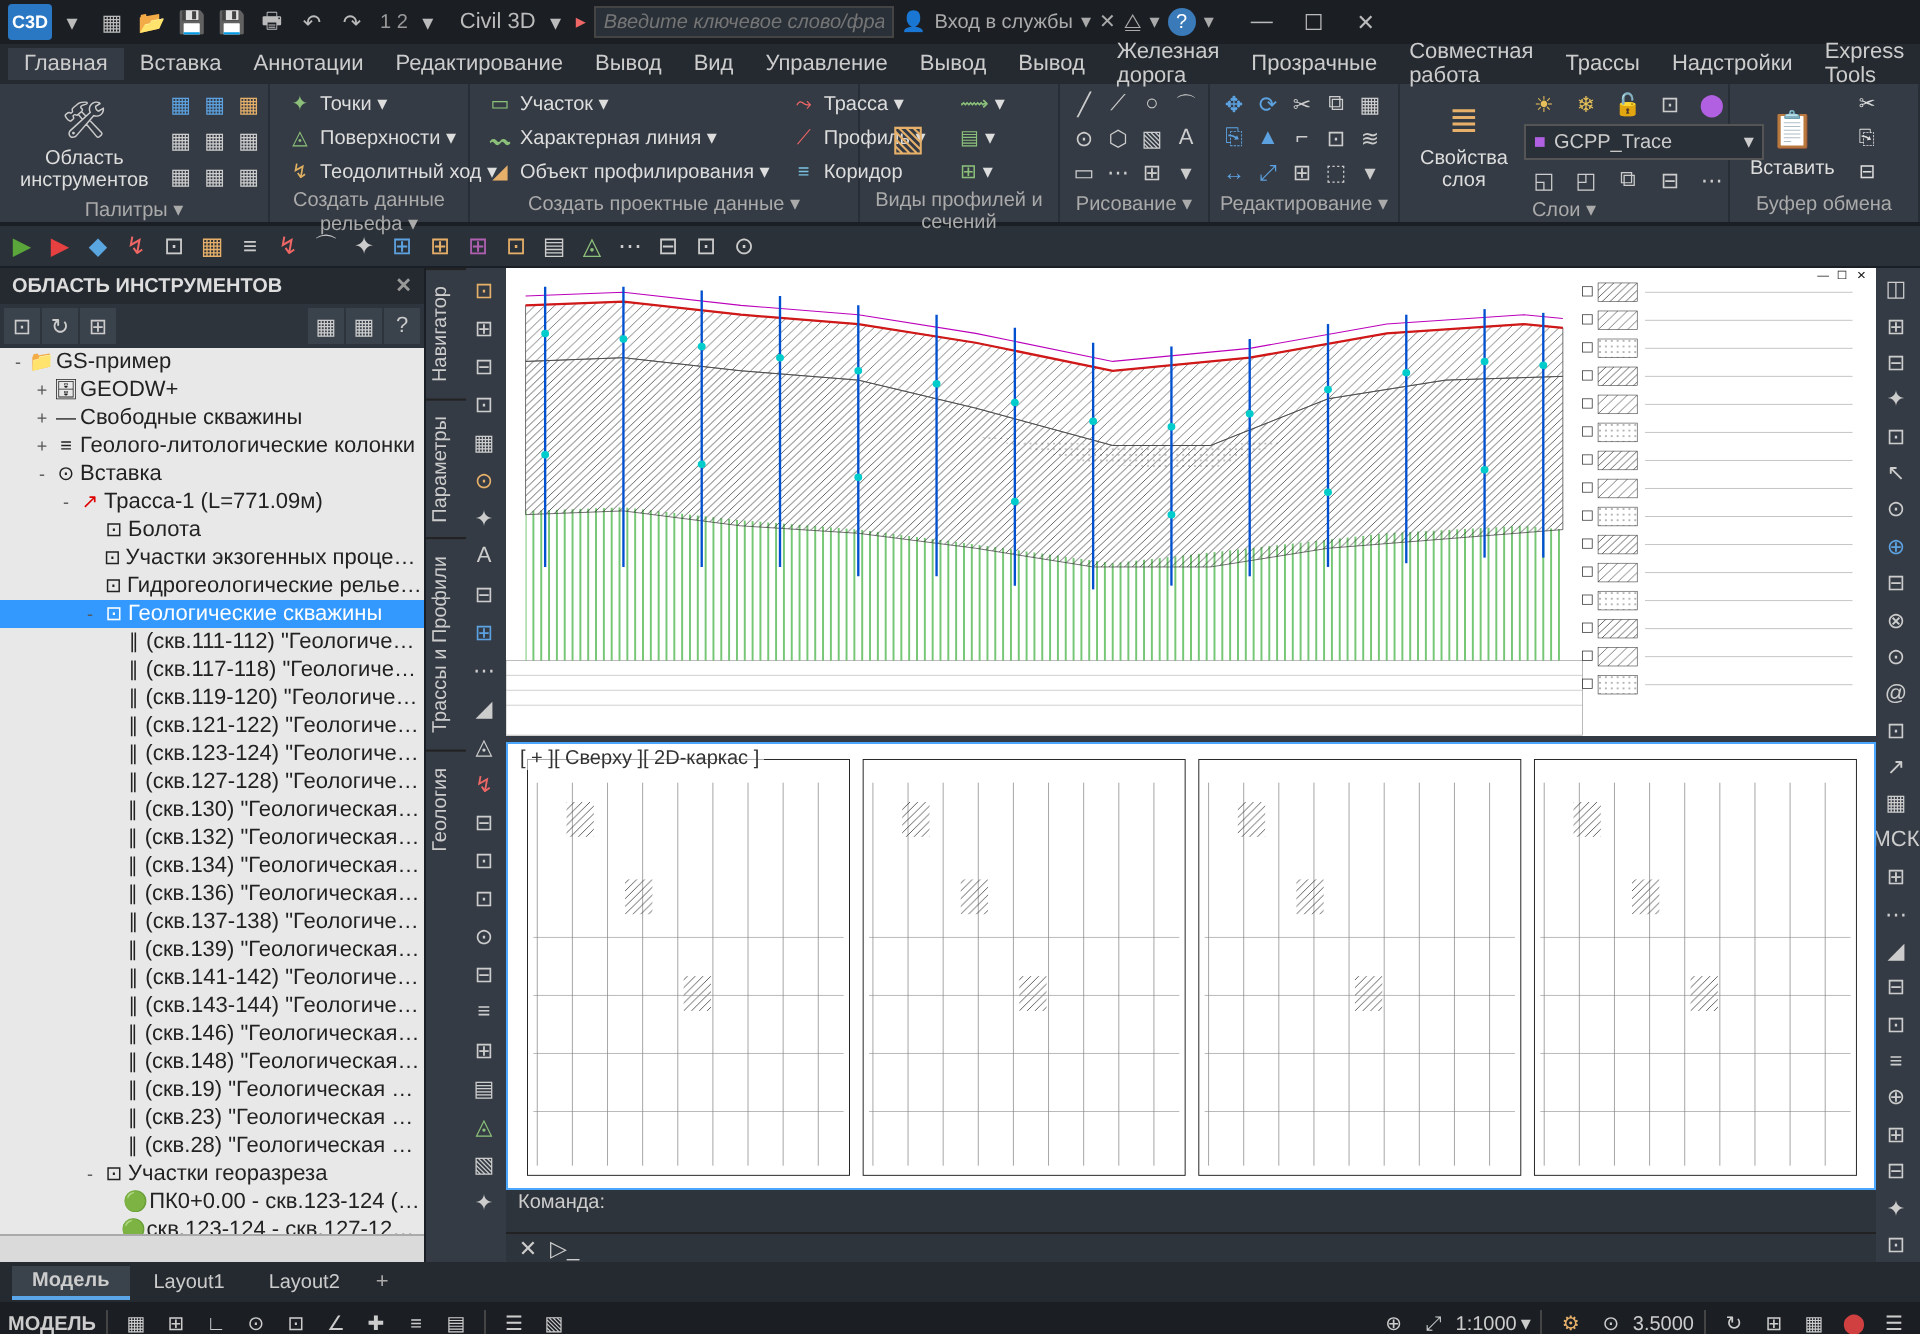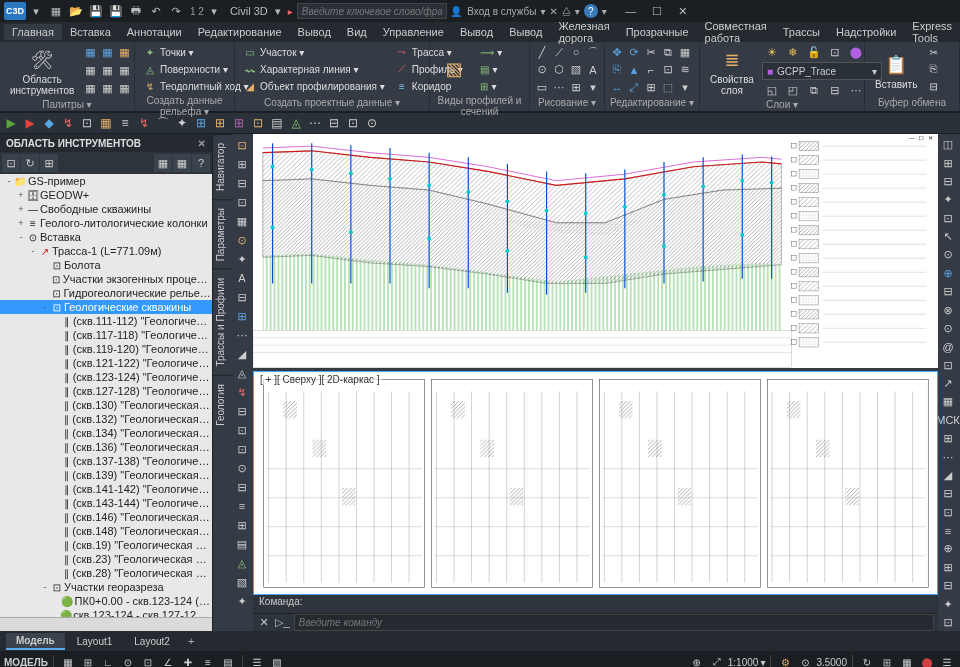--- a/index.html
+++ b/index.html
@@ -800,21 +800,20 @@
             <line x1="529" y1="190" x2="688" y2="190" stroke="#888" stroke-width="0.3"></line>
           </g>
       </svg>
     </div>
 
     <div class="cmdarea">
       <div class="cmdhist">Команда:</div>
       <div class="cmdin">
         <div class="ci">✕</div>
         <span>▷_</span>
-        <input placeholder="Введите команду" style="">
       </div>
     </div>
   </div>
 
   <div class="rightbar">
     <div class="rb">◫</div>
     <div class="rb">⊞</div>
     <div class="rb">⊟</div>
     <div class="rb">✦</div>
     <div class="rb">⊡</div>

